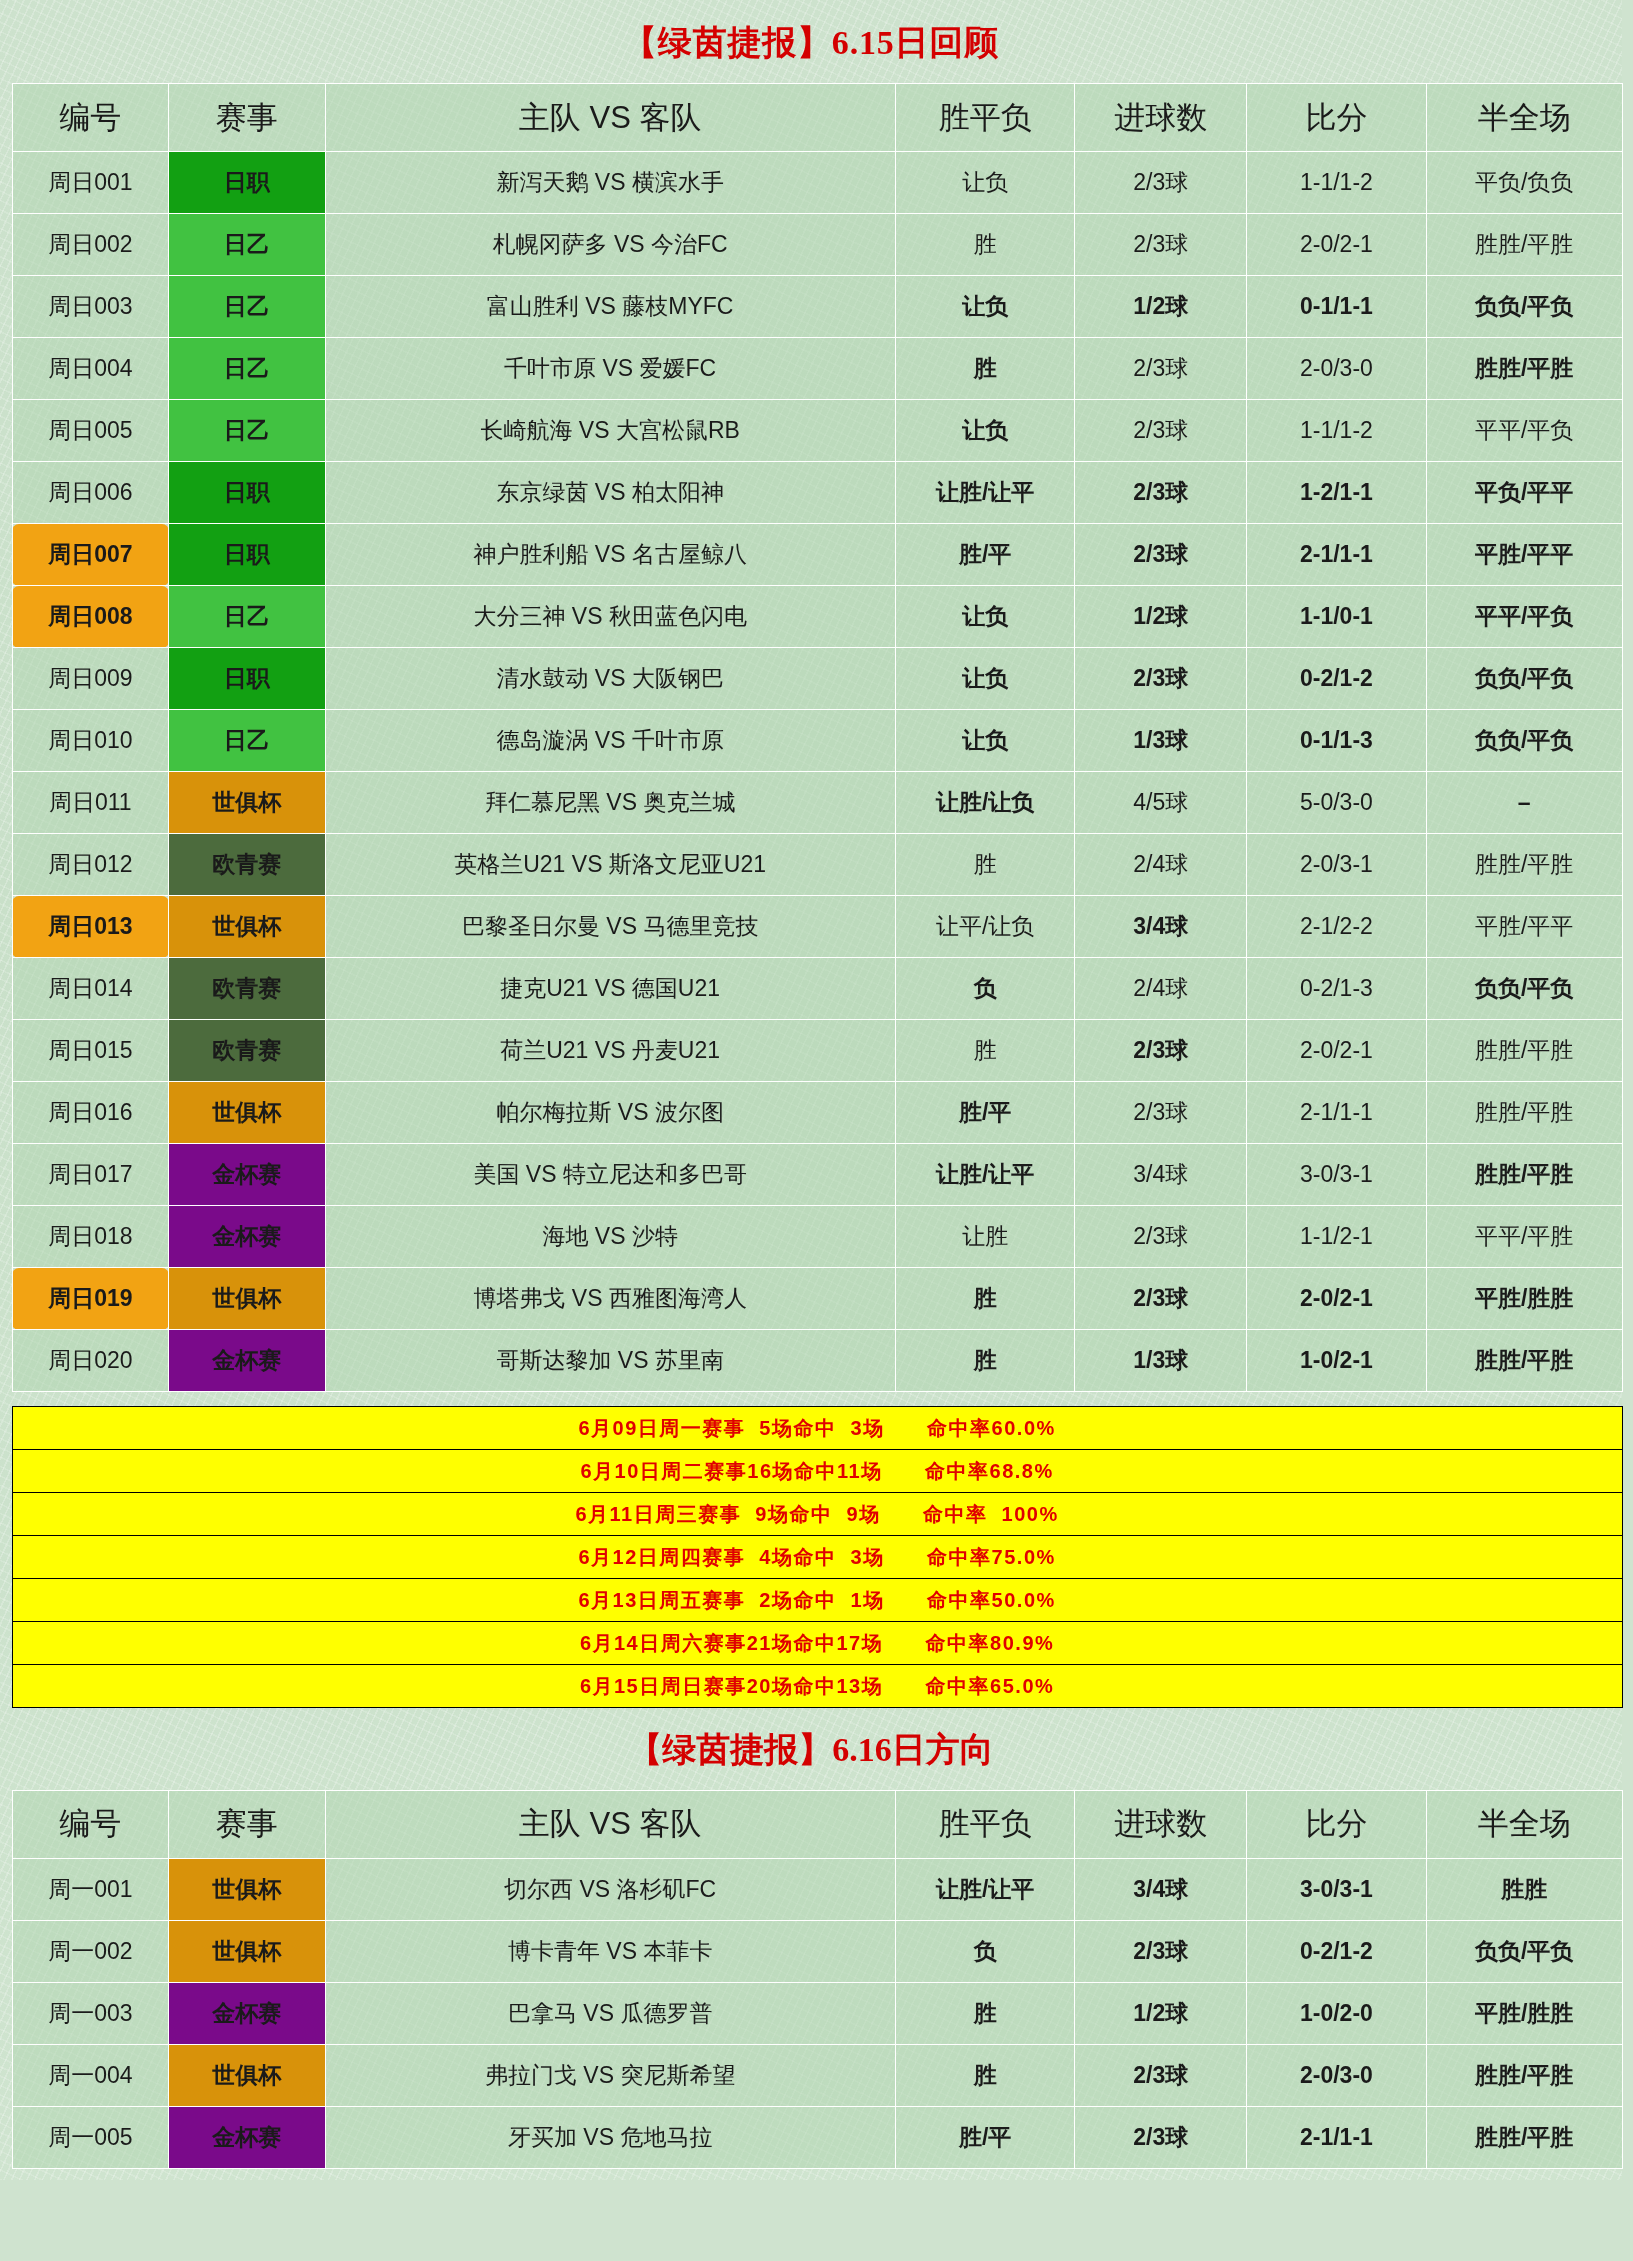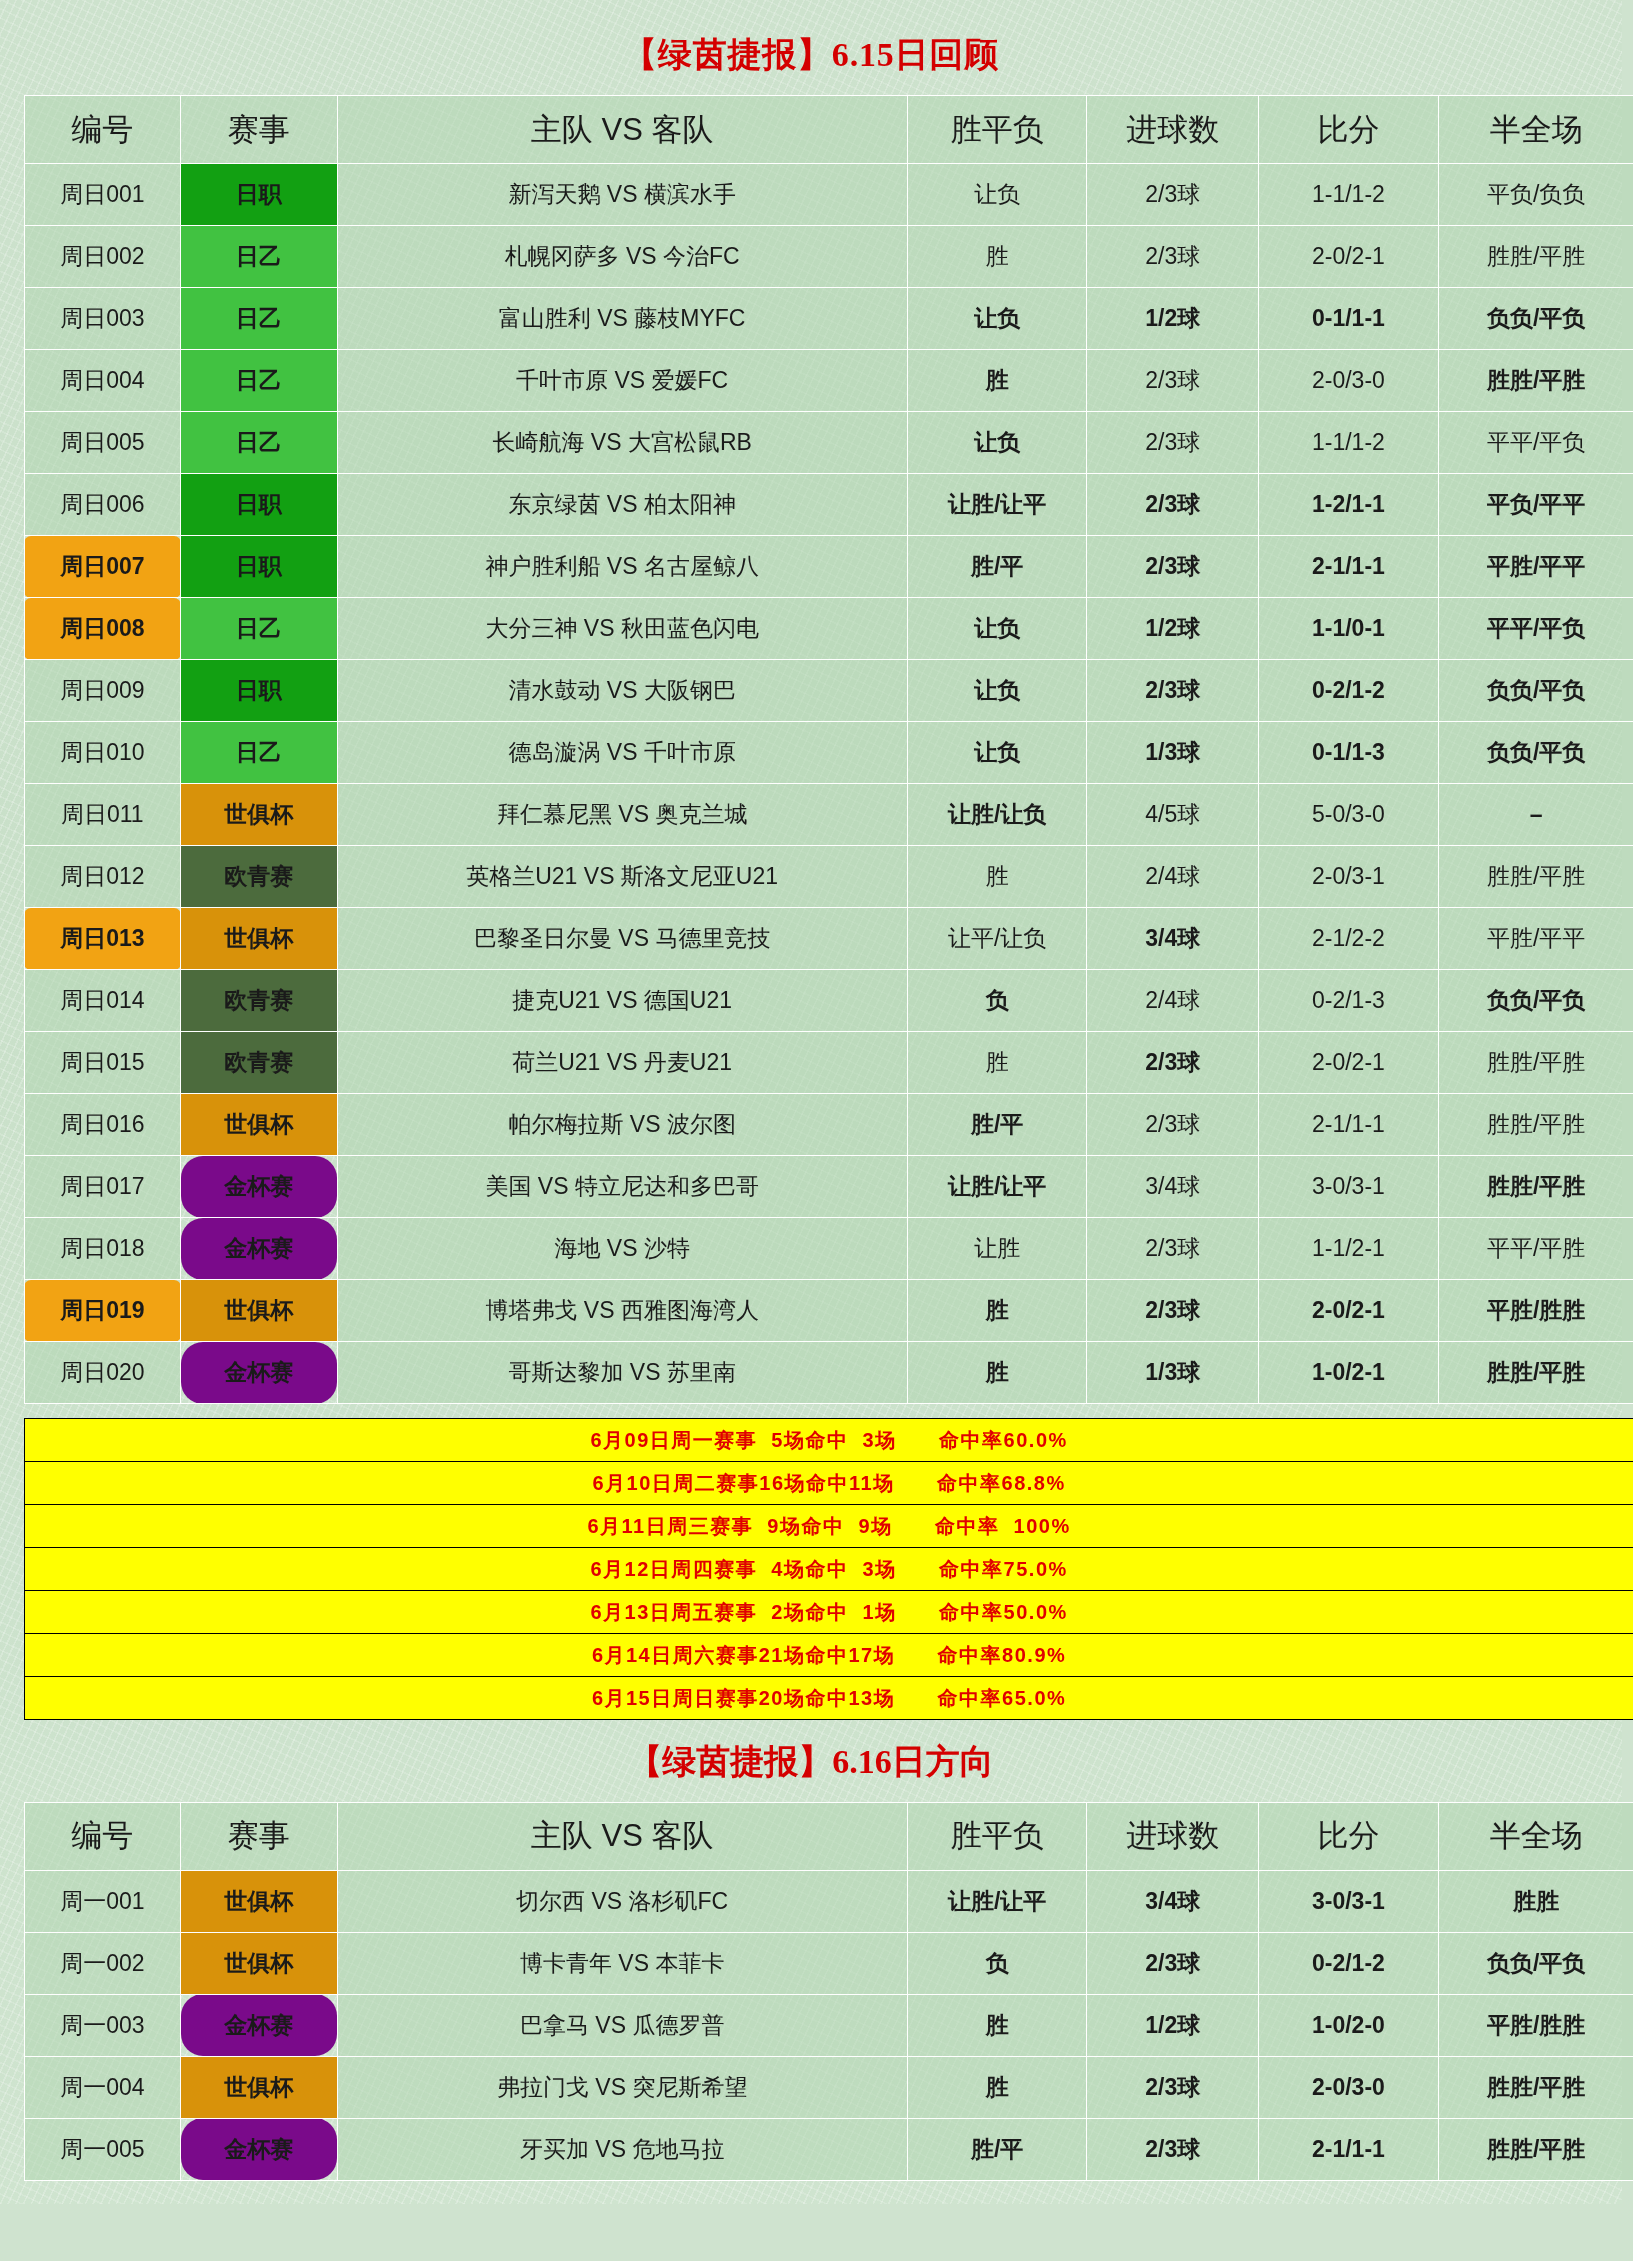--- a/index.html
+++ b/index.html
@@ -5,21 +5,21 @@
   html,body{margin:0;padding:0;}
   body{
     width:1634px;
     background:#cfe3cf;
     font-family:"Liberation Sans","DejaVu Sans",sans-serif;
     -webkit-font-smoothing:antialiased;
   }
   .page{
     width:1622px;
     box-sizing:border-box;
-    padding:12px;
+    padding:0;
     background:
       repeating-linear-gradient(115deg, rgba(255,255,255,0.22) 0px, rgba(255,255,255,0.22) 1.5px, rgba(255,255,255,0) 1.5px, rgba(255,255,255,0) 7px),
       repeating-linear-gradient(25deg, rgba(255,255,255,0.16) 0px, rgba(255,255,255,0.16) 1.5px, rgba(255,255,255,0) 1.5px, rgba(255,255,255,0) 8.5px),
       linear-gradient(180deg,#cde2cd 0%,#c9e0c9 40%,#cfe4cf 100%);
   }
   .title{
     text-align:center;
     font-size:34px;
     font-weight:bold;
     color:#d40000;
@@ -61,21 +61,21 @@
   .league{
     color:#ffffff;
     font-weight:bold;
     font-size:23px;
     margin-top:6px;
   }
   .lg-rz{background:#12a012 !important;}
   .lg-ry{background:#41c241 !important;}
   .lg-sjb{background:#d8920a !important;}
   .lg-oqs{background:#4c6b3d !important;}
-  .lg-jbs{background:#7a0a8a !important;border-radius:22px;}
+  .lg-jbs{background:#7a0a8a !important;}
 
   .id-hl{background:#f2a313 !important;font-weight:bold;border-radius:7px;}
   .red{color:#e00000;font-weight:bold;}
   .black{color:#1a1a1a;}
 
   .stats td{
     border:1.5px solid #000000;
     background:#ffff00;
     color:#e00000;
     font-weight:bold;

